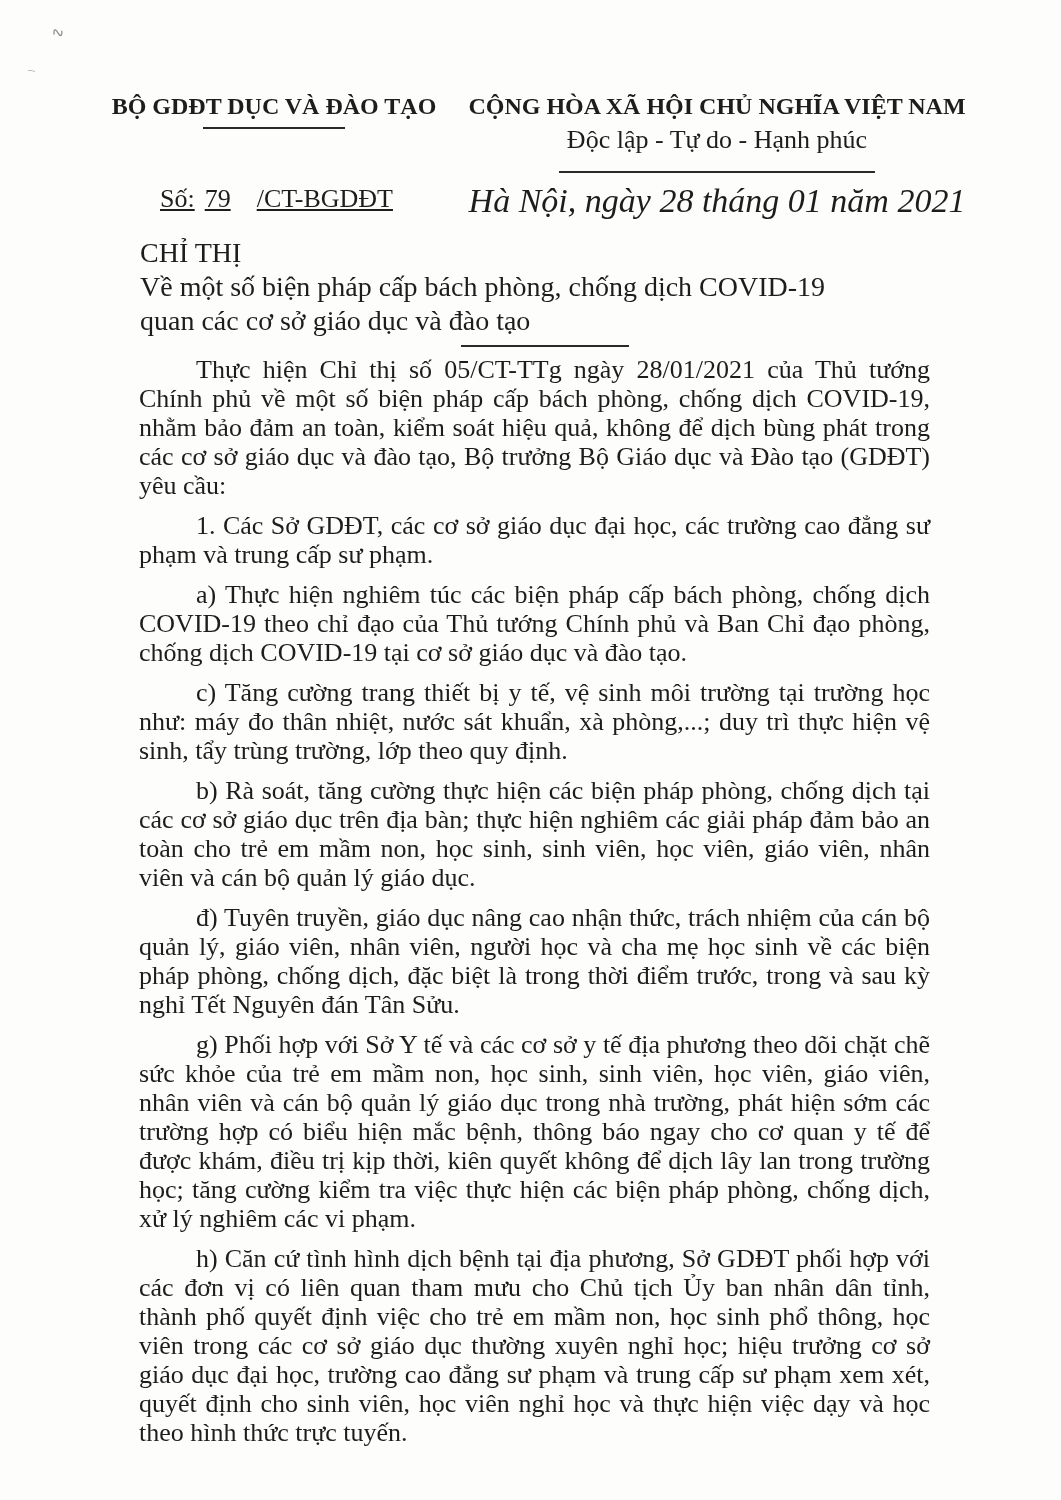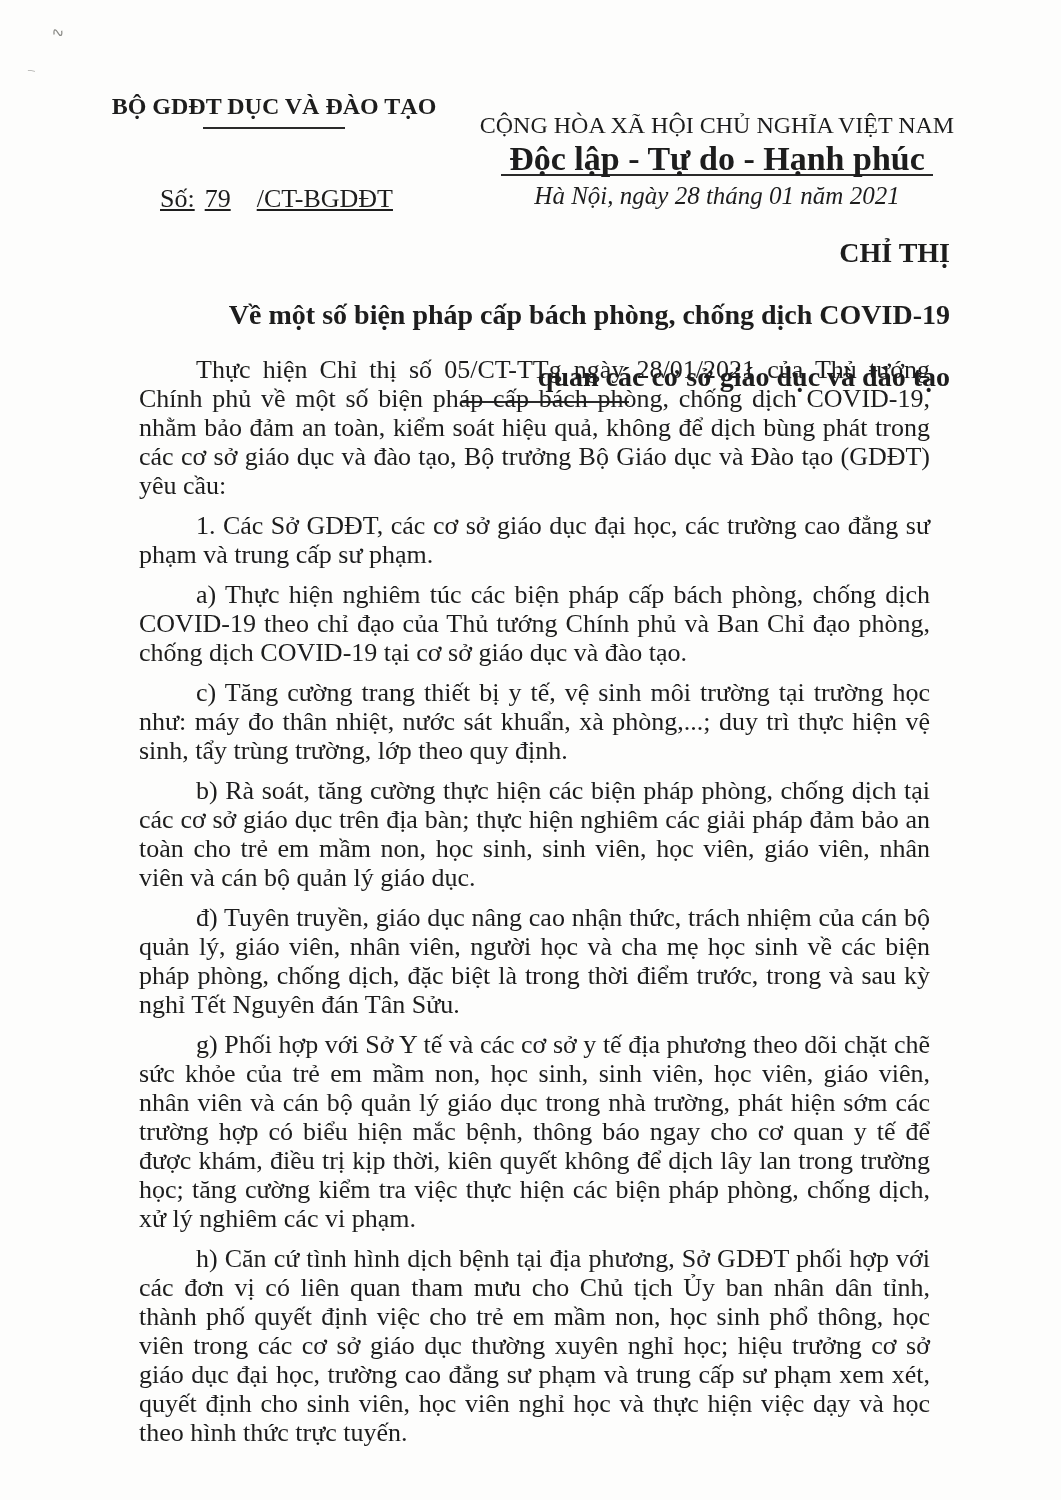--- a/index.html
+++ b/index.html
@@ -45,70 +45,68 @@
     border-top: 2px solid #2a2a2a;
     margin: 7px auto 0 auto;
   }
   .rep-block {
     position: absolute;
     top: 92px; left: 462px;
     width: 510px;
     text-align: center;
   }
   .rep-line {
-    font-weight: 400;
+    font-weight: 700;
     font-size: 24px;
     line-height: 28px;
     white-space: nowrap;
-    margin-top: 19px;
   }
   .motto-line {
     display: inline-block;
-    font-weight: 700;
-    font-size: 34px;
+    font-weight: 400;
+    font-size: 26px;
     line-height: 30px;
     margin-top: 5px;
-    padding: 0 8px 0 8px;
+    padding: 0 8px 16px 8px;
     border-bottom: 2px solid #2a2a2a;
     white-space: nowrap;
   }
   .doc-no {
     position: absolute;
     top: 184px; left: 160px;
     font-size: 26px;
     white-space: nowrap;
     text-decoration: underline;
   }
   .doc-no .num { margin: 0 26px 0 10px; }
   .place-date {
     position: absolute;
     top: 182px; left: 462px;
     width: 510px;
     text-align: center;
     font-style: italic;
-    font-size: 25px;
+    font-size: 34px;
     white-space: nowrap;
   }
 
   
   .title-block {
     position: absolute;
     top: 236px; left: 140px;
     width: 810px;
-    text-align: right;
-    font-weight: 700;
+    text-align: left;
+    font-weight: 400;
   }
   .doc-type {
     font-size: 28px;
     line-height: 34px;
   }
   .subject {
     font-size: 28px;
     line-height: 34px;
-    margin-top: 28px;
   }
   .title-rule {
     width: 168px;
     border-top: 2px solid #2a2a2a;
     margin: 7px auto 0 auto;
   }
 
   
   .body-block {
     position: absolute;

